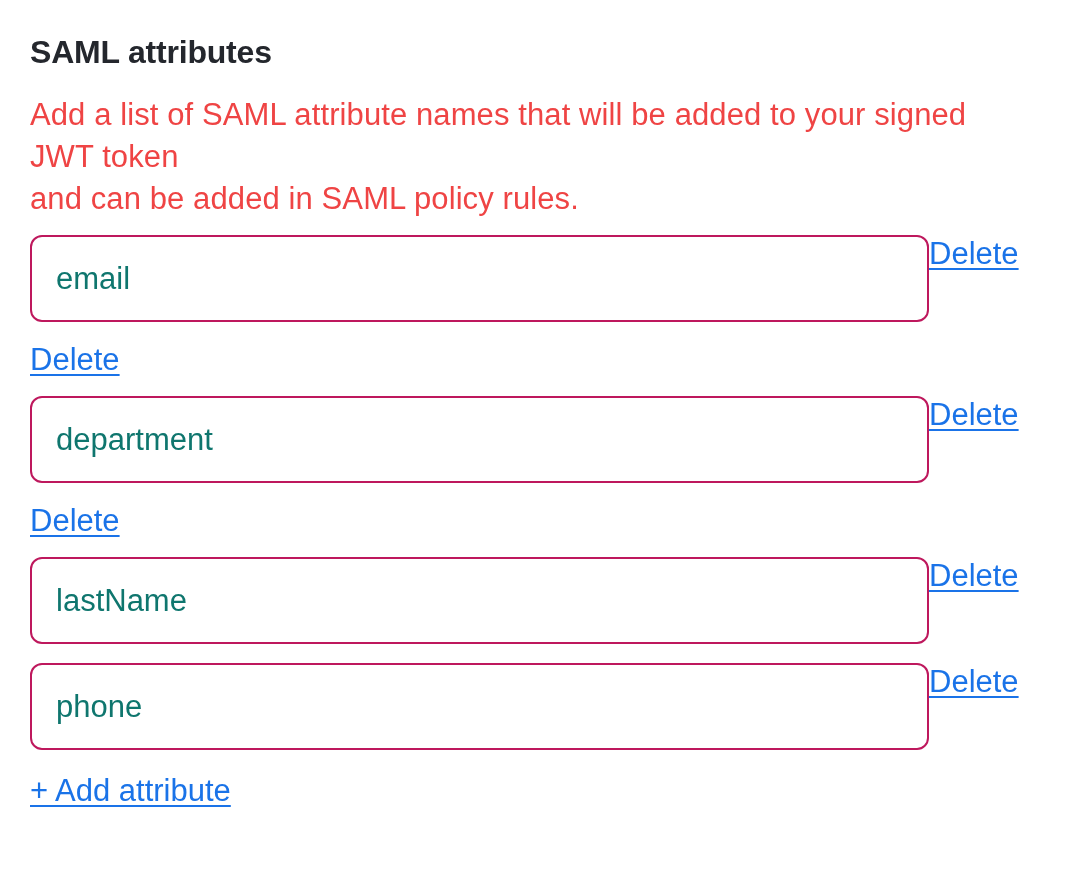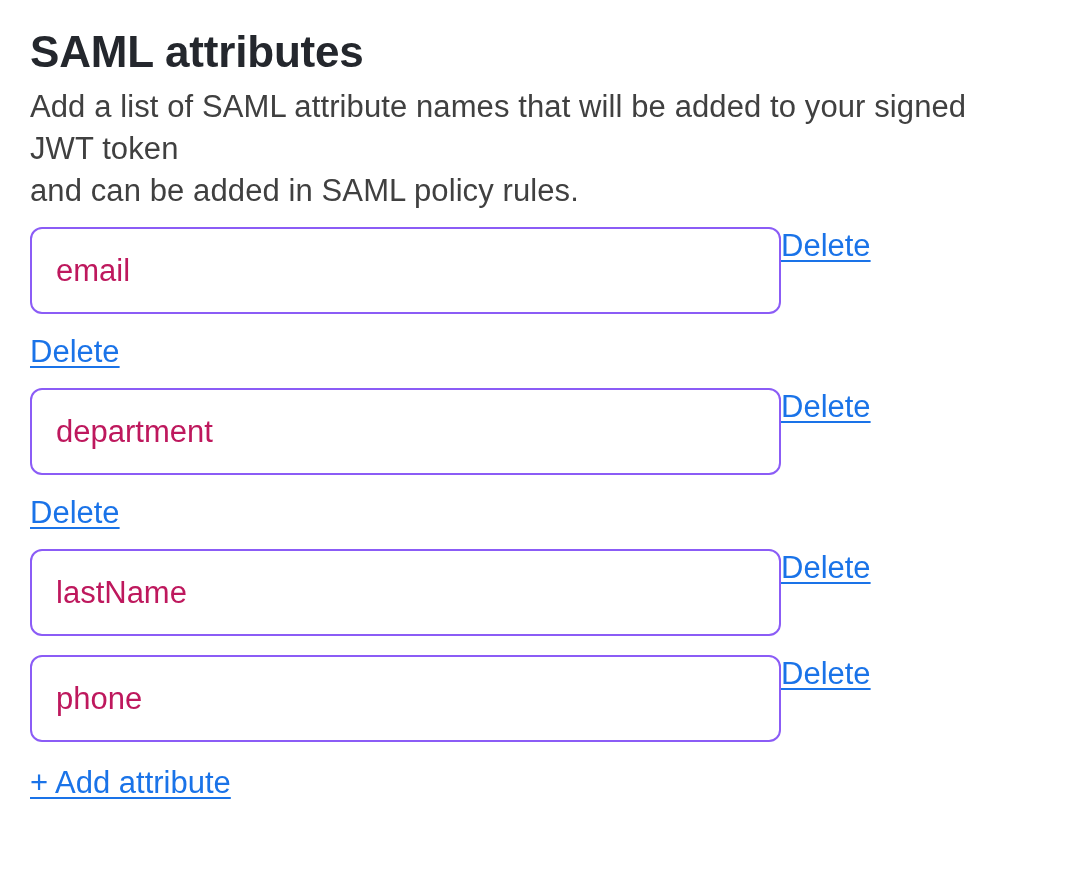--- a/index.html
+++ b/index.html
@@ -8,51 +8,51 @@
     font-family: "Liberation Sans", "DejaVu Sans", sans-serif;
   }
   .page {
     width: 1066px;
     height: 886px;
     background: #ffffff;
     padding: 30px 30px 0 30px;
     overflow: hidden;
   }
   .page-title {
-    font-size: 44px;
+    font-size: 32px;
     line-height: 44px;
     font-weight: 700;
     color: #24272d;
     letter-spacing: -0.2px;
   }
   .page-description {
-    margin-top: 12px;
+    margin-top: 20px;
     font-size: 31px;
     line-height: 42px;
-    color: #404040;
+    color: #ef4444;
     letter-spacing: 0.1px;
   }
   .attr-list {
     margin-top: 15px;
   }
   .attr-row {
     display: flex;
     align-items: flex-start;
     margin-bottom: 19px;
   }
   .attr-input {
-    width: 751px;
+    width: 899px;
     height: 87px;
-    border: 2px solid #8b5cf6;
+    border: 2px solid #be185d;
     border-radius: 12px;
     background: #ffffff;
     padding: 0 24px;
     font-family: "Liberation Sans", "DejaVu Sans", sans-serif;
     font-size: 31px;
-    color: #be185d;
+    color: #0f766e;
     outline: none;
   }
   a.link {
     color: #1a73e8;
     text-decoration: underline;
     text-underline-offset: 4px;
     text-decoration-thickness: 2px;
     cursor: pointer;
   }
   .delete-link {

